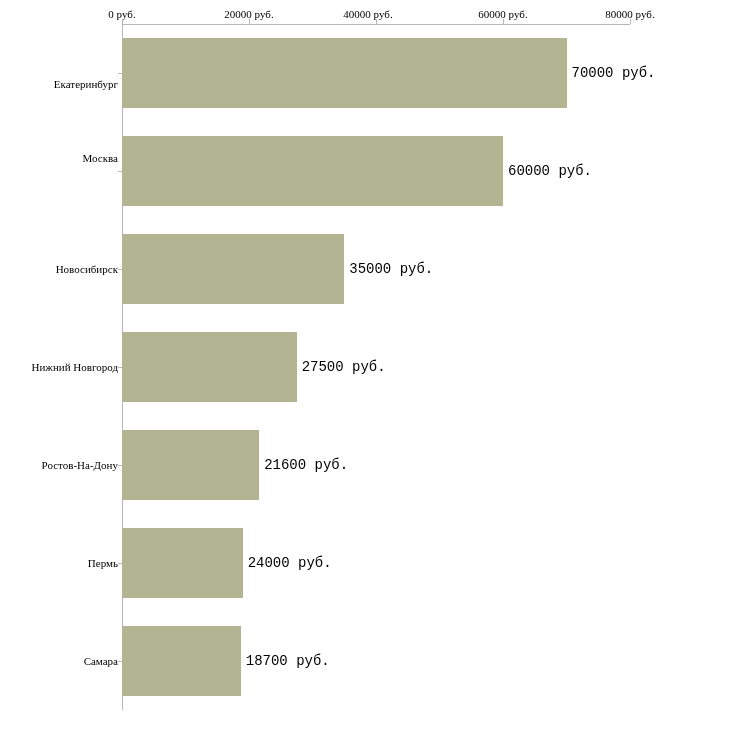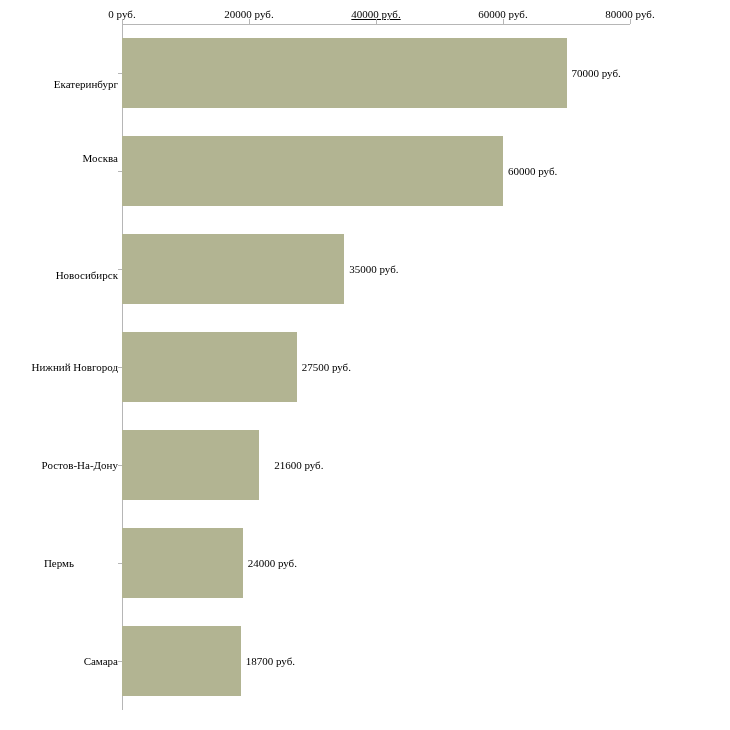--- a/index.html
+++ b/index.html
@@ -60,25 +60,26 @@
     position: absolute;
     left: 0;
     top: 0;
     height: 100%;
     background: #b2b492;
   }
   .bar-value {
     position: absolute;
     top: 50%;
     transform: translateY(-50%);
-    font-size: 11px;
+    font-size: 14px;
     line-height: 13px;
     white-space: nowrap;
     color: #000000;
     padding-left: 5px;
+    font-family: Liberation Mono, monospace;
   }
   .cat-label-wrap {
     position: absolute;
     left: 0;
     width: 118px;
     text-align: right;
     font-size: 11px;
     line-height: 13px;
     white-space: nowrap;
     color: #000000;
@@ -98,21 +99,21 @@
 <div id="chart-root">
 
   <div class="axis-top-line"></div>
   <div class="axis-left-line"></div>
 
   <div id="ticks">
       <div class="tick-label" style="left: 122px;">0 руб.</div>
       <div class="tick-mark" style="left: 122px; background: rgb(182, 182, 182);"></div>
       <div class="tick-label" style="left: 249px;">20000 руб.</div>
       <div class="tick-mark" style="left: 249px; background: rgb(182, 182, 182);"></div>
-      <div class="tick-label" style="left: 376px; text-decoration: underline;">40000 руб.</div>
+      <div class="tick-label" style="left: 368px;">40000 руб.</div>
       <div class="tick-mark" style="left: 376px; background: rgb(182, 182, 182);"></div>
       <div class="tick-label" style="left: 503px;">60000 руб.</div>
       <div class="tick-mark" style="left: 503px; background: rgb(182, 182, 182);"></div>
       <div class="tick-label" style="left: 630px;">80000 руб.</div>
       <div class="tick-mark" style="left: 630px; background: rgb(182, 182, 182);"></div>
     </div>
   <div id="bars">
       <div class="bar-row" style="top: 38px; height: 70px;">
         <div class="bar" style="left: 122px; width: 444.5px; background: rgb(178, 180, 146);"></div>
         <div class="bar-value" style="left: 566.5px;">70000 руб.</div>
@@ -124,41 +125,41 @@
       <div class="bar-row" style="top: 234px; height: 70px;">
         <div class="bar" style="left: 122px; width: 222.25px; background: rgb(178, 180, 146);"></div>
         <div class="bar-value" style="left: 344.25px;">35000 руб.</div>
       </div>
       <div class="bar-row" style="top: 332px; height: 70px;">
         <div class="bar" style="left: 122px; width: 174.625px; background: rgb(178, 180, 146);"></div>
         <div class="bar-value" style="left: 296.625px;">27500 руб.</div>
       </div>
       <div class="bar-row" style="top: 430px; height: 70px;">
         <div class="bar" style="left: 122px; width: 137.16px; background: rgb(178, 180, 146);"></div>
-        <div class="bar-value" style="left: 259.16px; margin-left: 10px;">21600 руб.</div>
+        <div class="bar-value" style="left: 259.16px;">21600 руб.</div>
       </div>
       <div class="bar-row" style="top: 528px; height: 70px;">
         <div class="bar" style="left: 122px; width: 120.65px; background: rgb(178, 180, 146);"></div>
         <div class="bar-value" style="left: 242.65px;">24000 руб.</div>
       </div>
       <div class="bar-row" style="top: 626px; height: 70px;">
         <div class="bar" style="left: 122px; width: 118.745px; background: rgb(178, 180, 146);"></div>
         <div class="bar-value" style="left: 240.745px;">18700 руб.</div>
       </div>
     </div>
   <div id="cats">
       <div class="cat-label-wrap" style="top: 73px; margin-top: 11px;">Екатеринбург</div>
       <div class="cat-tick" style="top: 73px; background: rgb(182, 182, 182);"></div>
       <div class="cat-label-wrap" style="top: 158px;">Москва</div>
       <div class="cat-tick" style="top: 171px; background: rgb(182, 182, 182);"></div>
-      <div class="cat-label-wrap" style="top: 275px;">Новосибирск</div>
+      <div class="cat-label-wrap" style="top: 269px;">Новосибирск</div>
       <div class="cat-tick" style="top: 269px; background: rgb(182, 182, 182);"></div>
       <div class="cat-label-wrap" style="top: 367px;">Нижний Новгород</div>
       <div class="cat-tick" style="top: 367px; background: rgb(182, 182, 182);"></div>
       <div class="cat-label-wrap" style="top: 465px;">Ростов-На-Дону</div>
       <div class="cat-tick" style="top: 465px; background: rgb(182, 182, 182);"></div>
-      <div class="cat-label-wrap" style="top: 563px; text-align: center;">Пермь</div>
+      <div class="cat-label-wrap" style="top: 563px;">Пермь</div>
       <div class="cat-tick" style="top: 563px; background: rgb(182, 182, 182);"></div>
       <div class="cat-label-wrap" style="top: 661px;">Самара</div>
       <div class="cat-tick" style="top: 661px; background: rgb(182, 182, 182);"></div>
     </div>
 
 </div>
 
 </body></html>

